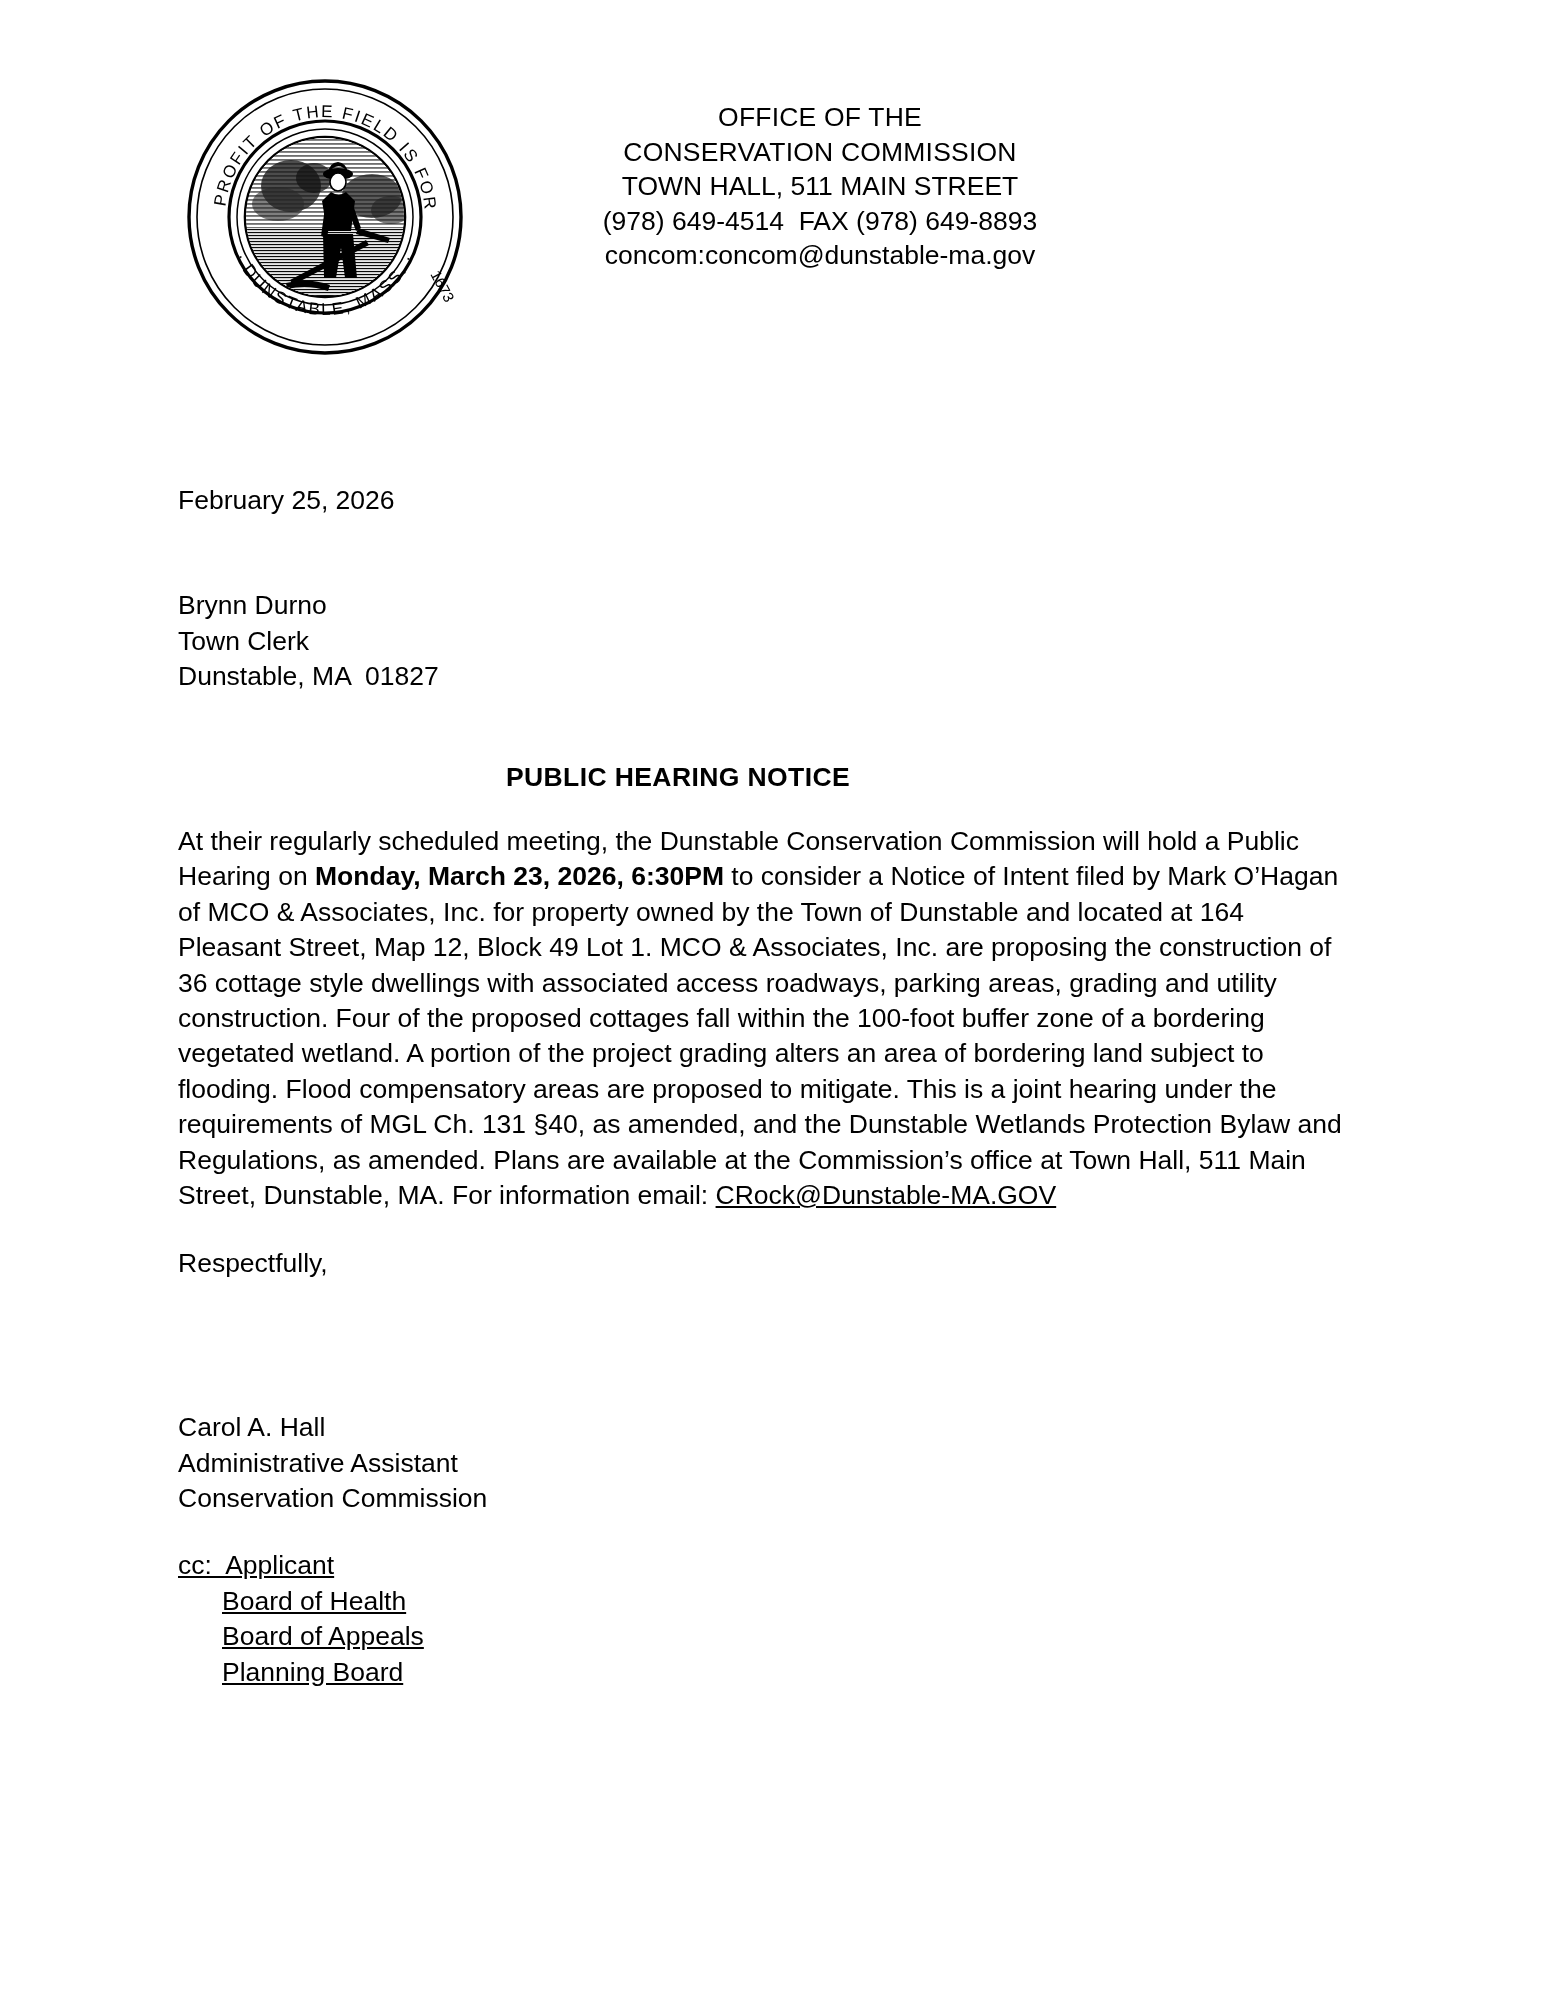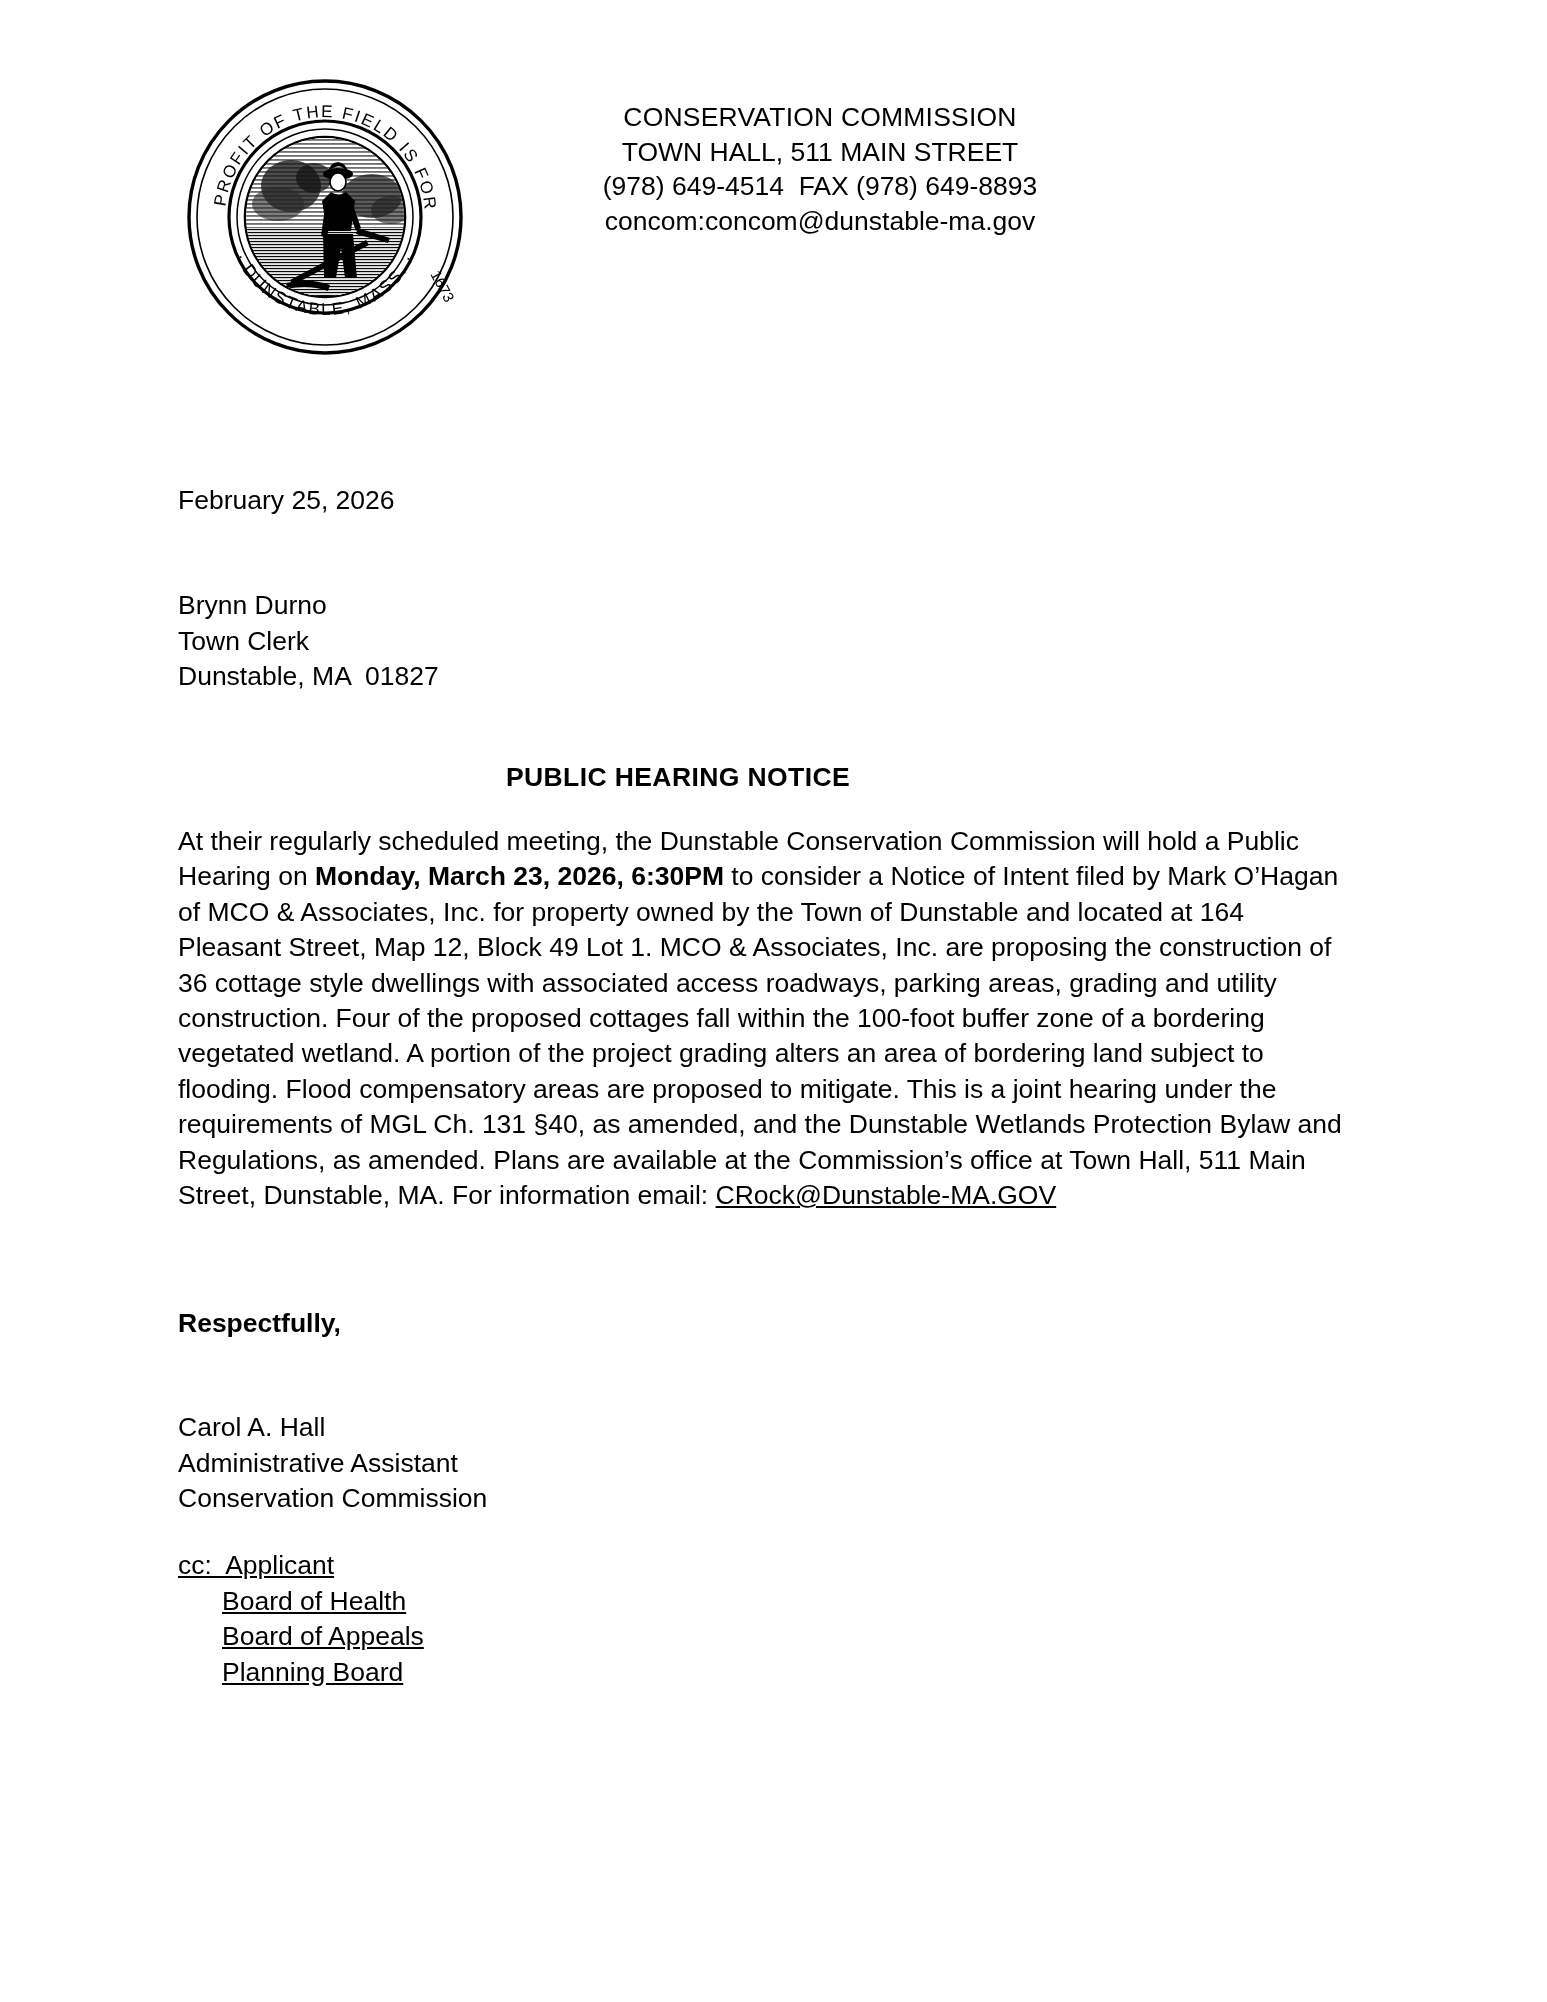--- a/index.html
+++ b/index.html
@@ -90,24 +90,23 @@
     left: 0;
     width: 1175px;
     text-align: left;
     line-height: 35.4px;
   }
   .body-para b { font-weight: bold; }
   .body-para .u { text-decoration: underline; }
 
   .respectfully {
     position: absolute;
-    top: 1306px;
+    top: 1246px;
     left: 0;
     white-space: pre;
-    font-weight: bold;
   }
   .signature {
     position: absolute;
     top: 1410px;
     left: 0;
   }
   .signature .ln { display: block; white-space: pre; }
 
   .cc-block {
     position: absolute;
@@ -180,20 +179,21 @@
           <textPath href="#arcTop" startOffset="50%" text-anchor="middle">THE PROFIT OF THE FIELD IS FOR ALL</textPath>
         </text>
         <text font-family="'Liberation Sans', sans-serif" font-size="17" letter-spacing="2.1" fill="#000000">
           <textPath href="#arcBot" startOffset="50%" text-anchor="middle">· DUNSTABLE, MASS. ·</textPath>
         </text>
         <text x="244" y="196" font-family="'Liberation Sans', sans-serif" font-size="15" fill="#000000" transform="rotate(62 244 196)">1673</text>
       </svg>
     </div>
 
     <div class="agency-block">
+      <span class="ln">OFFICE OF THE</span>
       <span class="ln">CONSERVATION COMMISSION</span>
       <span class="ln tight">TOWN HALL, 511 MAIN STREET</span>
       <span class="ln tight">(978) 649-4514  FAX (978) 649-8893</span>
       <span class="ln tight">concom:concom@dunstable-ma.gov</span>
     </div>
   </div>
 
   <div class="doc">
 
     <div class="date-line">February 25, 2026</div>

